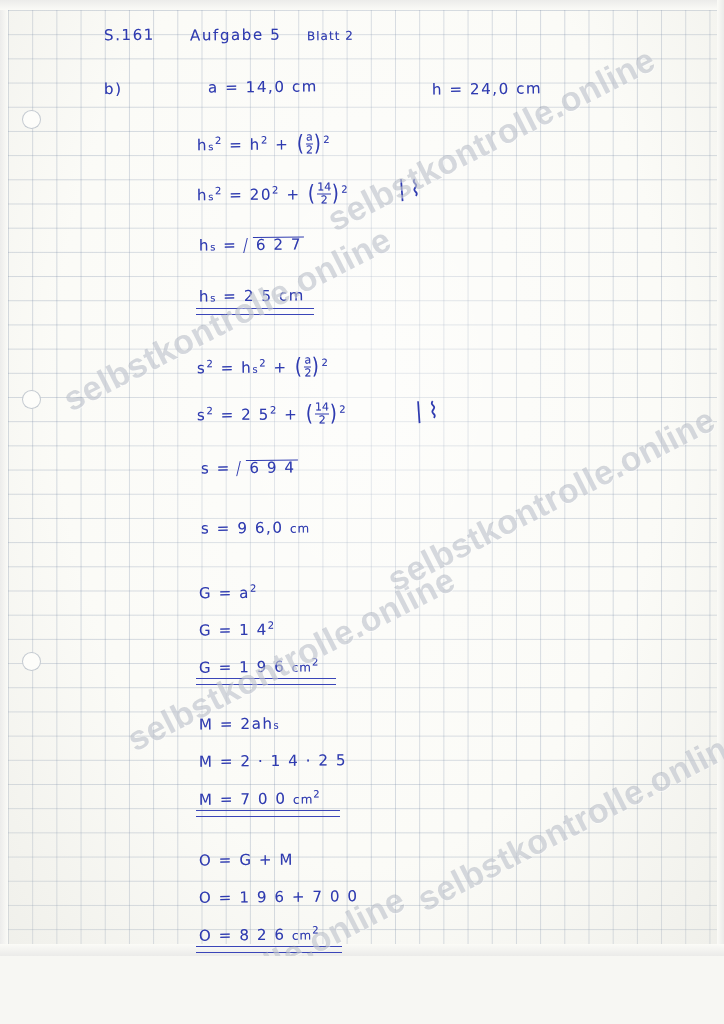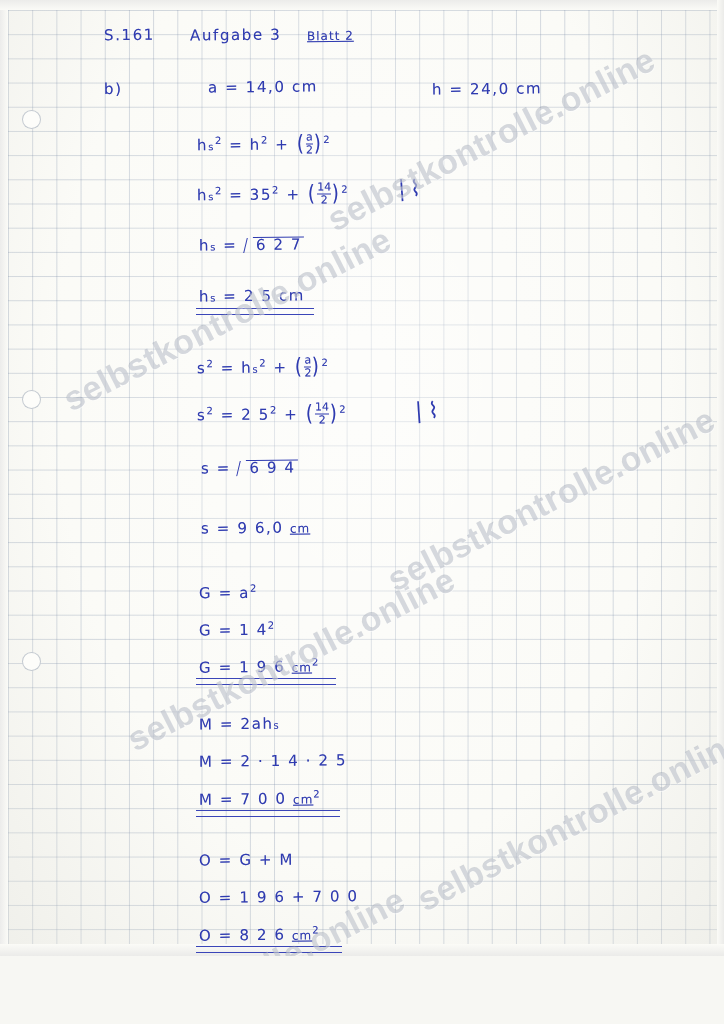--- a/index.html
+++ b/index.html
@@ -55,21 +55,21 @@
   .ink{
     position:absolute;
     color:#2f3bb0;
     font-family:"DejaVu Sans", sans-serif;
     font-size:15px;
     letter-spacing:1.6px;
     white-space:nowrap;
     transform:rotate(-0.6deg);
     text-shadow:0 0 0.5px rgba(47,59,176,0.35);
   }
-  .ink.small{font-size:12px;letter-spacing:1px;text-decoration:underline;}
+  .ink.small{font-size:12px;letter-spacing:1px;}
   .ink.sup{font-size:10px;}
   .frac{
     display:inline-block;
     vertical-align:middle;
     text-align:center;
     line-height:1.05;
     font-size:11px;
     letter-spacing:0;
     transform:translateY(-1px);
   }
@@ -127,39 +127,39 @@
   <div class="edge-left"></div>
   <div class="edge-top"></div>
   <div class="edge-right"></div>
   <div class="edge-bottom"></div>
 
   <div class="hole" style="top:110px;"></div>
   <div class="hole" style="top:390px;"></div>
   <div class="hole" style="top:652px;"></div>
 
   <div class="ink" style="left:104px;top:26px;">S.161</div>
-  <div class="ink" style="left:190px;top:26px;">Aufgabe 3</div>
+  <div class="ink" style="left:190px;top:26px;">Aufgabe 5</div>
   <div class="ink small" style="left:307px;top:29px;">Blatt 2</div>
 
   <div class="ink" style="left:104px;top:80px;">b)</div>
   <div class="ink" style="left:208px;top:78px;">a = 14,0 cm</div>
   <div class="ink" style="left:432px;top:80px;">h = 24,0 cm</div>
 
   <div class="ink" style="left:197px;top:133px;">
     <span>h</span><span class="ink sup" style="position:static;">s</span><span class="ink sup" style="position:static;vertical-align:super;">2</span>
     <span>=</span>
     <span>h</span><span class="ink sup" style="position:static;vertical-align:super;">2</span>
     <span>+</span>
     <span class="paren">(</span><span class="frac"><span class="num">a</span><span class="den">2</span></span><span class="paren">)</span><span class="ink sup" style="position:static;vertical-align:super;">2</span>
   </div>
 
   <div class="ink" style="left:197px;top:183px;">
     <span>h</span><span class="ink sup" style="position:static;">s</span><span class="ink sup" style="position:static;vertical-align:super;">2</span>
     <span>=</span>
-    <span>35</span><span class="ink sup" style="position:static;vertical-align:super;">2</span>
+    <span>20</span><span class="ink sup" style="position:static;vertical-align:super;">2</span>
     <span>+</span>
     <span class="paren">(</span><span class="frac"><span class="num">14</span><span class="den">2</span></span><span class="paren">)</span><span class="ink sup" style="position:static;vertical-align:super;">2</span>
   </div>
   <div class="slash-mark" style="left:398px;top:176px;">|</div>
   <div class="slash-mark" style="left:410px;top:176px;">⌇</div>
 
   <div class="ink" style="left:199px;top:236px;">
     <span>h</span><span class="ink sup" style="position:static;">s</span>
     <span>=</span>
     <span class="radical"><span>6 2 7</span></span>

